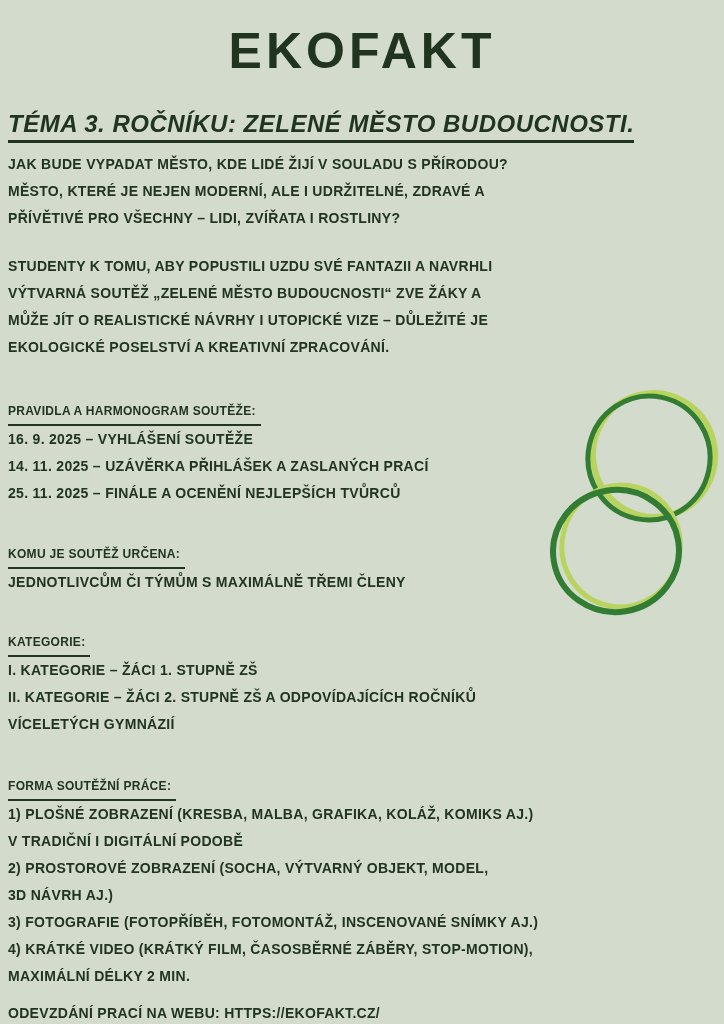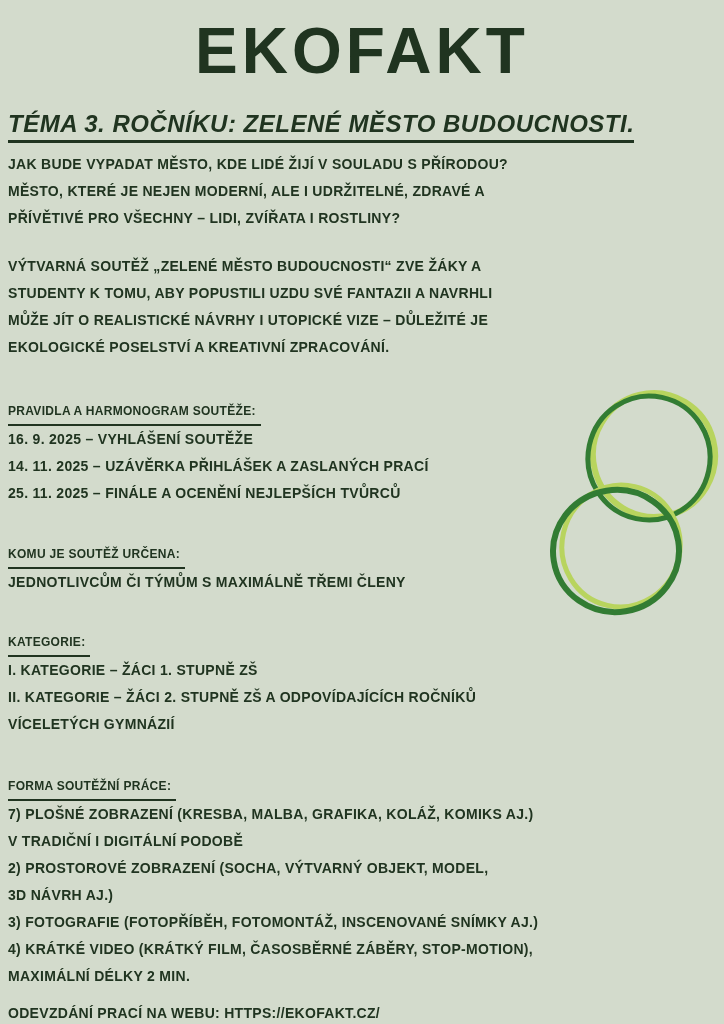--- a/index.html
+++ b/index.html
@@ -20,21 +20,21 @@
   }
   .poster{
     position:relative;
     width:724px;height:1024px;
     overflow:hidden;
     padding:0 8px;
   }
   .content{position:relative;z-index:1;}
   .title{
     margin:14px 0 0;
-    font-size:64px;
+    font-size:50px;
     line-height:74px;
     letter-spacing:4px;
     text-align:center;
     font-weight:bold;
   }
   .theme-row{margin:22px 0 0;line-height:31px;}
   .theme{
     display:inline-block;
     font-size:24px;
     line-height:28px;
@@ -110,22 +110,22 @@
       <span class="theme">TÉMA 3. ROČNÍKU: ZELENÉ MĚSTO BUDOUCNOSTI.</span>
     </div>
 
     <div class="para-intro">
       <div class="line">JAK BUDE VYPADAT MĚSTO, KDE LIDÉ ŽIJÍ V SOULADU S PŘÍRODOU?</div>
       <div class="line">MĚSTO, KTERÉ JE NEJEN MODERNÍ, ALE I UDRŽITELNÉ, ZDRAVÉ A</div>
       <div class="line">PŘÍVĚTIVÉ PRO VŠECHNY – LIDI, ZVÍŘATA I ROSTLINY?</div>
     </div>
 
     <div class="para-invite">
+      <div class="line">STUDENTY K TOMU, ABY POPUSTILI UZDU SVÉ FANTAZII A NAVRHLI</div>
       <div class="line">VÝTVARNÁ SOUTĚŽ „ZELENÉ MĚSTO BUDOUCNOSTI“ ZVE ŽÁKY A</div>
-      <div class="line">STUDENTY K TOMU, ABY POPUSTILI UZDU SVÉ FANTAZII A NAVRHLI</div>
       <div class="line">MŮŽE JÍT O REALISTICKÉ NÁVRHY I UTOPICKÉ VIZE – DŮLEŽITÉ JE</div>
       <div class="line">EKOLOGICKÉ POSELSTVÍ A KREATIVNÍ ZPRACOVÁNÍ.</div>
     </div>
 
     <div class="section-schedule">
       <div class="sec-head-row">
         <span class="sec-head">PRAVIDLA A HARMONOGRAM SOUTĚŽE:</span>
       </div>
       <div class="line">16. 9. 2025 – VYHLÁŠENÍ SOUTĚŽE</div>
       <div class="line">14. 11. 2025 – UZÁVĚRKA PŘIHLÁŠEK A ZASLANÝCH PRACÍ</div>
@@ -145,21 +145,21 @@
       </div>
       <div class="line">I. KATEGORIE – ŽÁCI 1. STUPNĚ ZŠ</div>
       <div class="line">II. KATEGORIE – ŽÁCI 2. STUPNĚ ZŠ A ODPOVÍDAJÍCÍCH ROČNÍKŮ</div>
       <div class="line">VÍCELETÝCH GYMNÁZIÍ</div>
     </div>
 
     <div class="section-formats">
       <div class="sec-head-row">
         <span class="sec-head">FORMA SOUTĚŽNÍ PRÁCE:</span>
       </div>
-      <div class="line">7) PLOŠNÉ ZOBRAZENÍ (KRESBA, MALBA, GRAFIKA, KOLÁŽ, KOMIKS AJ.)</div>
+      <div class="line">1) PLOŠNÉ ZOBRAZENÍ (KRESBA, MALBA, GRAFIKA, KOLÁŽ, KOMIKS AJ.)</div>
       <div class="line">V TRADIČNÍ I DIGITÁLNÍ PODOBĚ</div>
       <div class="line">2) PROSTOROVÉ ZOBRAZENÍ (SOCHA, VÝTVARNÝ OBJEKT, MODEL,</div>
       <div class="line">3D NÁVRH AJ.)</div>
       <div class="line">3) FOTOGRAFIE (FOTOPŘÍBĚH, FOTOMONTÁŽ, INSCENOVANÉ SNÍMKY AJ.)</div>
       <div class="line">4) KRÁTKÉ VIDEO (KRÁTKÝ FILM, ČASOSBĚRNÉ ZÁBĚRY, STOP-MOTION),</div>
       <div class="line">MAXIMÁLNÍ DÉLKY 2 MIN.</div>
     </div>
 
     <div class="line submission">
       <span class="underlined-label">ODEVZDÁNÍ PRACÍ NA WEBU</span><span>: HTTPS://EKOFAKT.CZ/</span>

